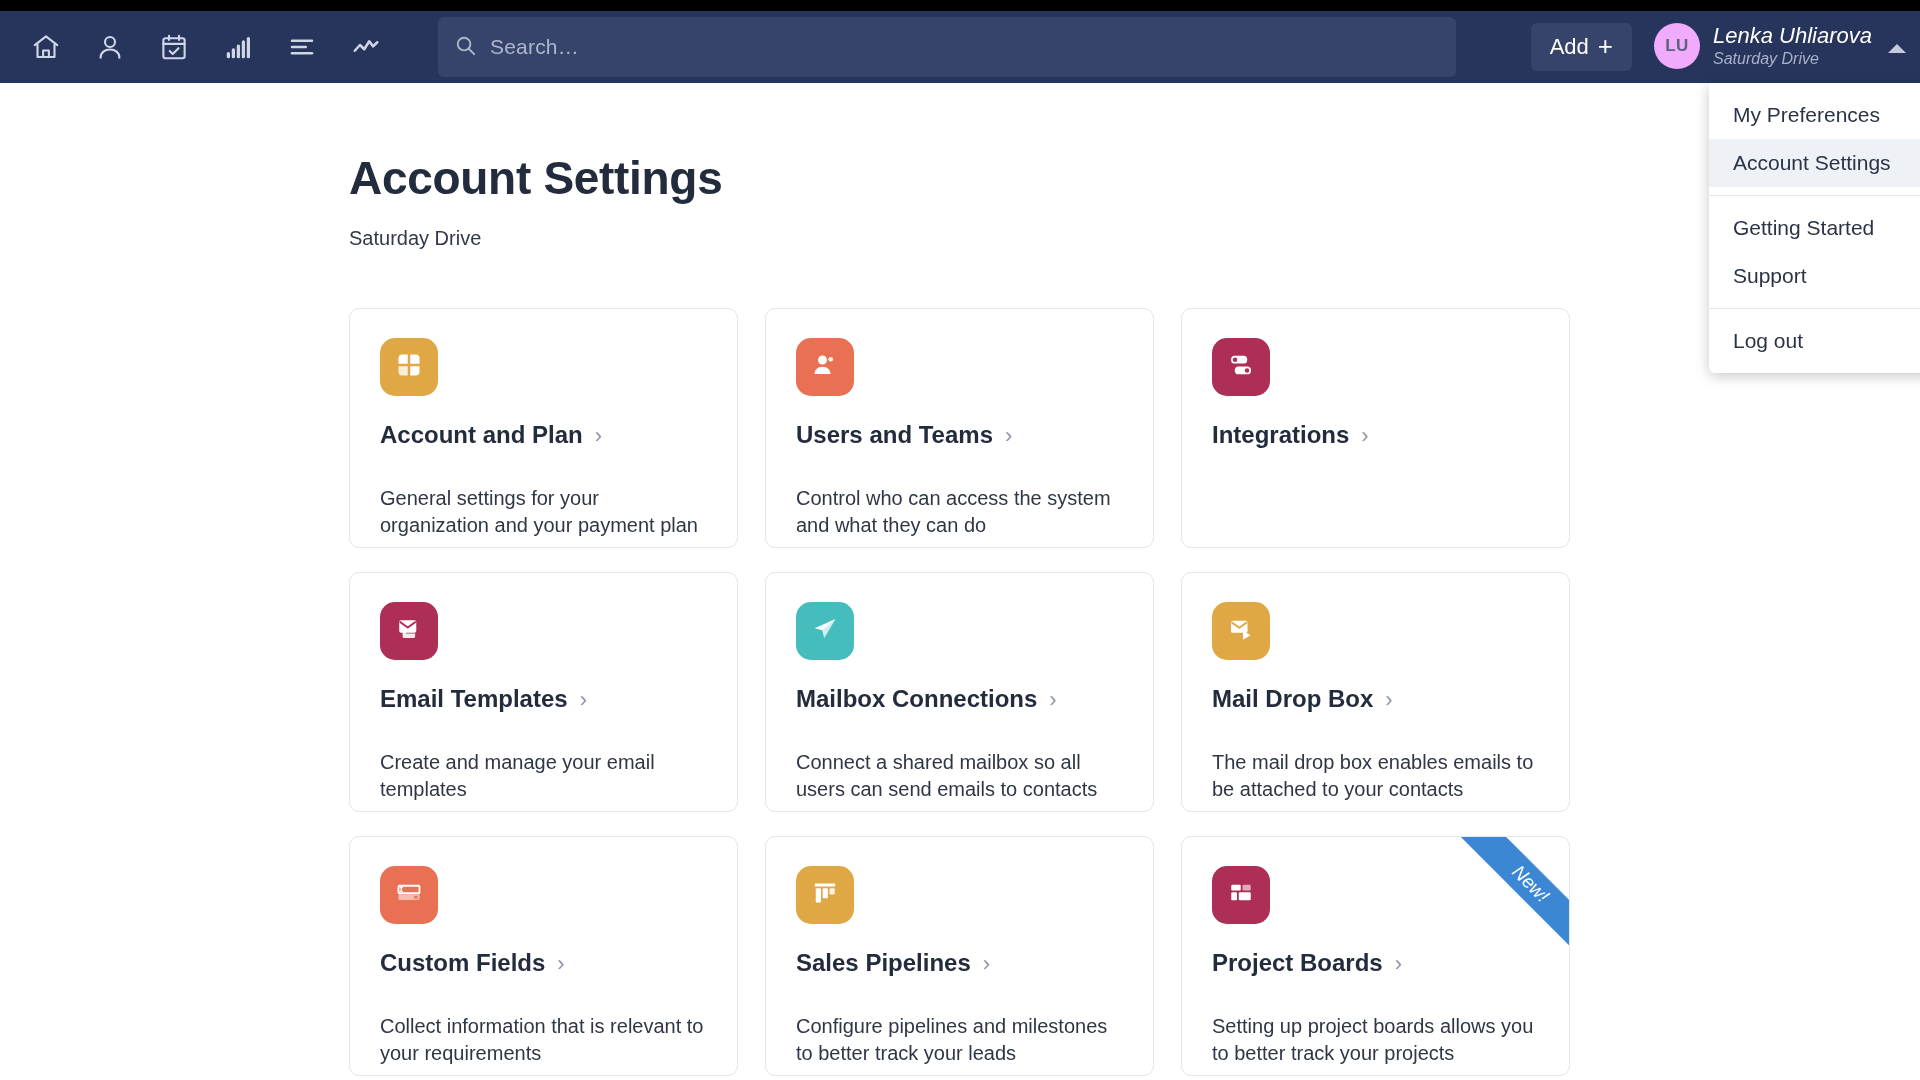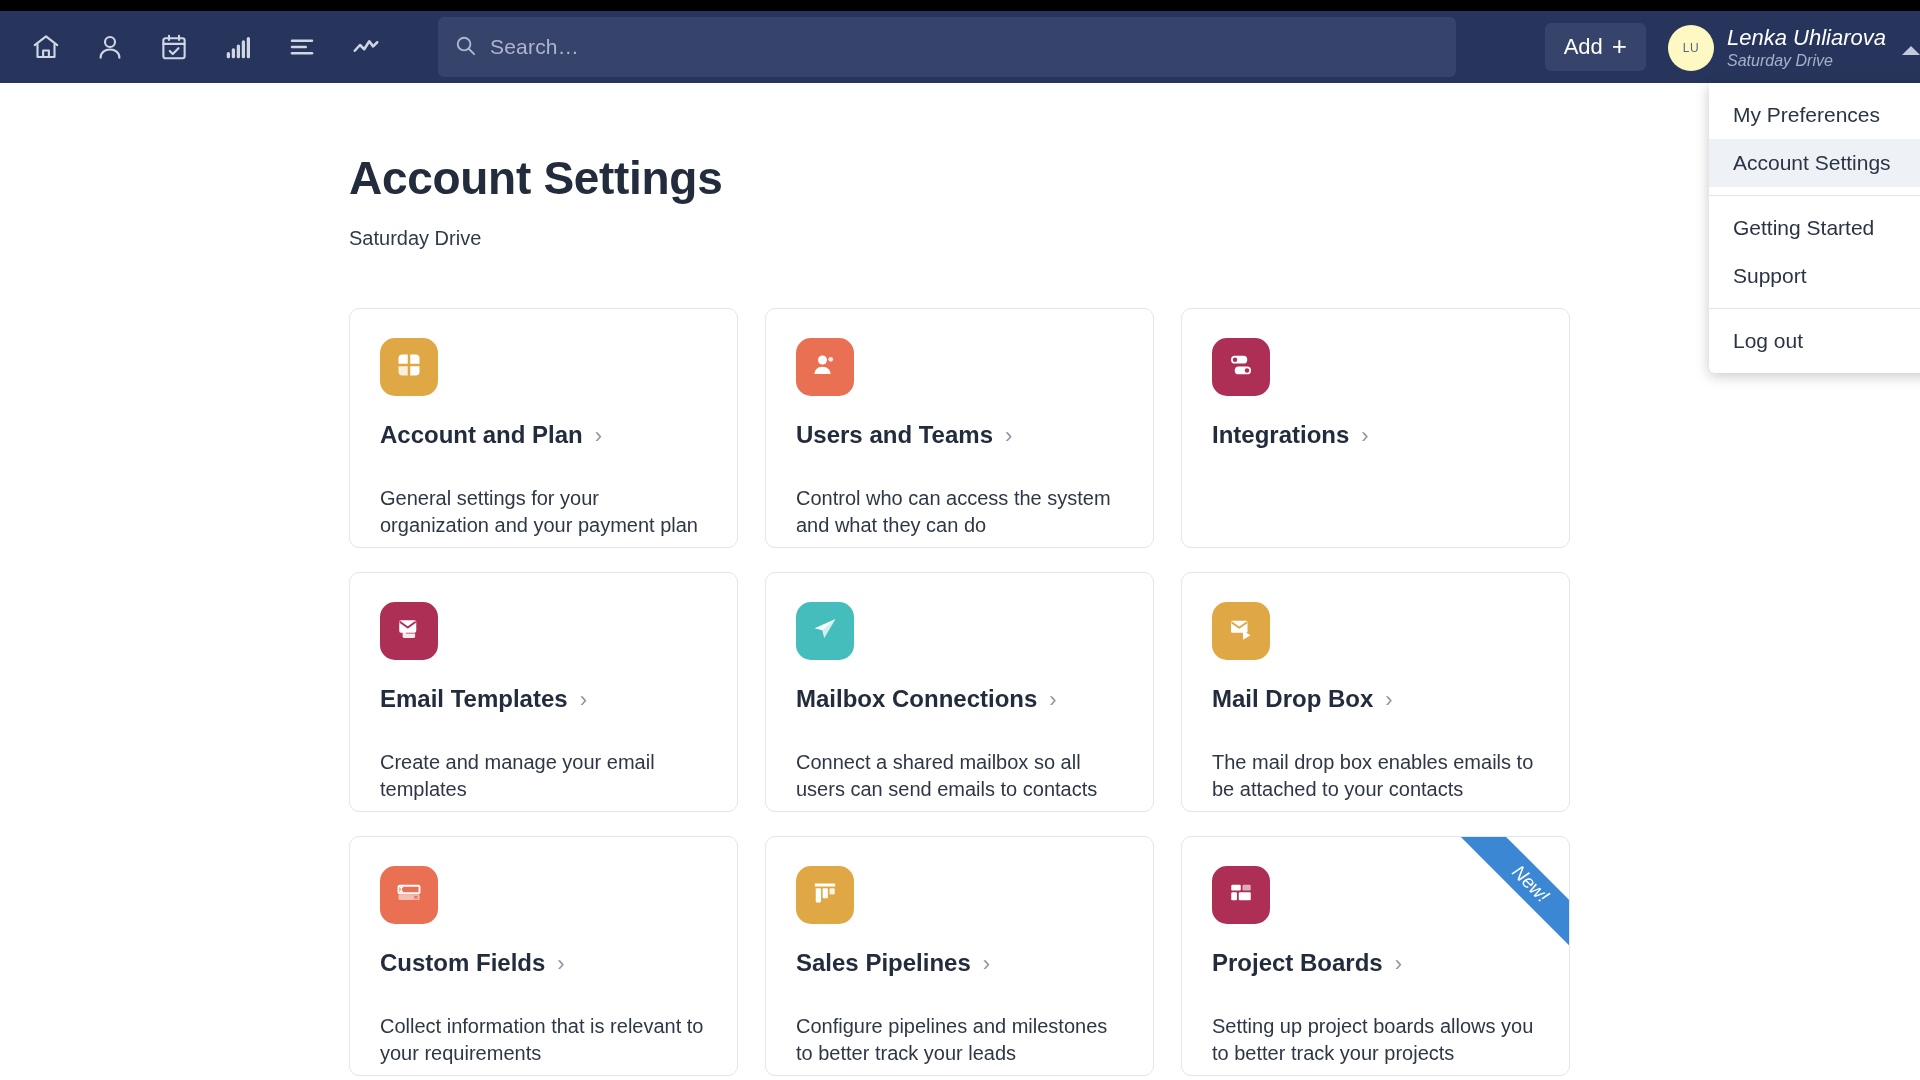--- a/index.html
+++ b/index.html
@@ -47,21 +47,22 @@
   }
   .search-icon { flex: 0 0 auto; margin-right: 13px; }
   .search-placeholder {
     color: #aeb6cd;
     font-size: 21px;
     letter-spacing: 0.2px;
   }
 
   .header-right {
     margin-left: auto;
-    display: flex; align-items: flex-end;
+    display: flex; align-items: flex-start;
+    padding-right: 14px;
   }
   .add-btn {
     background: #36436b;
     border-radius: 6px;
     height: 48px;
     padding: 0 19px;
     display: flex; align-items: center; gap: 9px;
     color: #ffffff;
     font-size: 22px;
     cursor: pointer;
@@ -71,23 +72,23 @@
     margin-top: -2px;
   }
 
   .user-block {
     display: flex; align-items: center;
     margin-left: 22px;
     cursor: pointer;
   }
   .avatar {
     width: 46px; height: 46px; border-radius: 50%;
-    background: #fef9c3;
+    background: #f0abfc;
     color: #5c6378;
-    font-size: 12px; font-weight: 400;
+    font-size: 17px; font-weight: 700;
     display: flex; align-items: center; justify-content: center;
     letter-spacing: 0.5px;
   }
   .user-text { margin-left: 13px; line-height: 1.15; font-style: italic; }
   .user-name { color: #ffffff; font-size: 22px; }
   .user-org  { color: #a7b0c8; font-size: 16px; margin-top: 2px; }
   .caret {
     margin-left: 16px; margin-top: 4px;
     width: 0; height: 0;
     border-left: 9px solid transparent;

